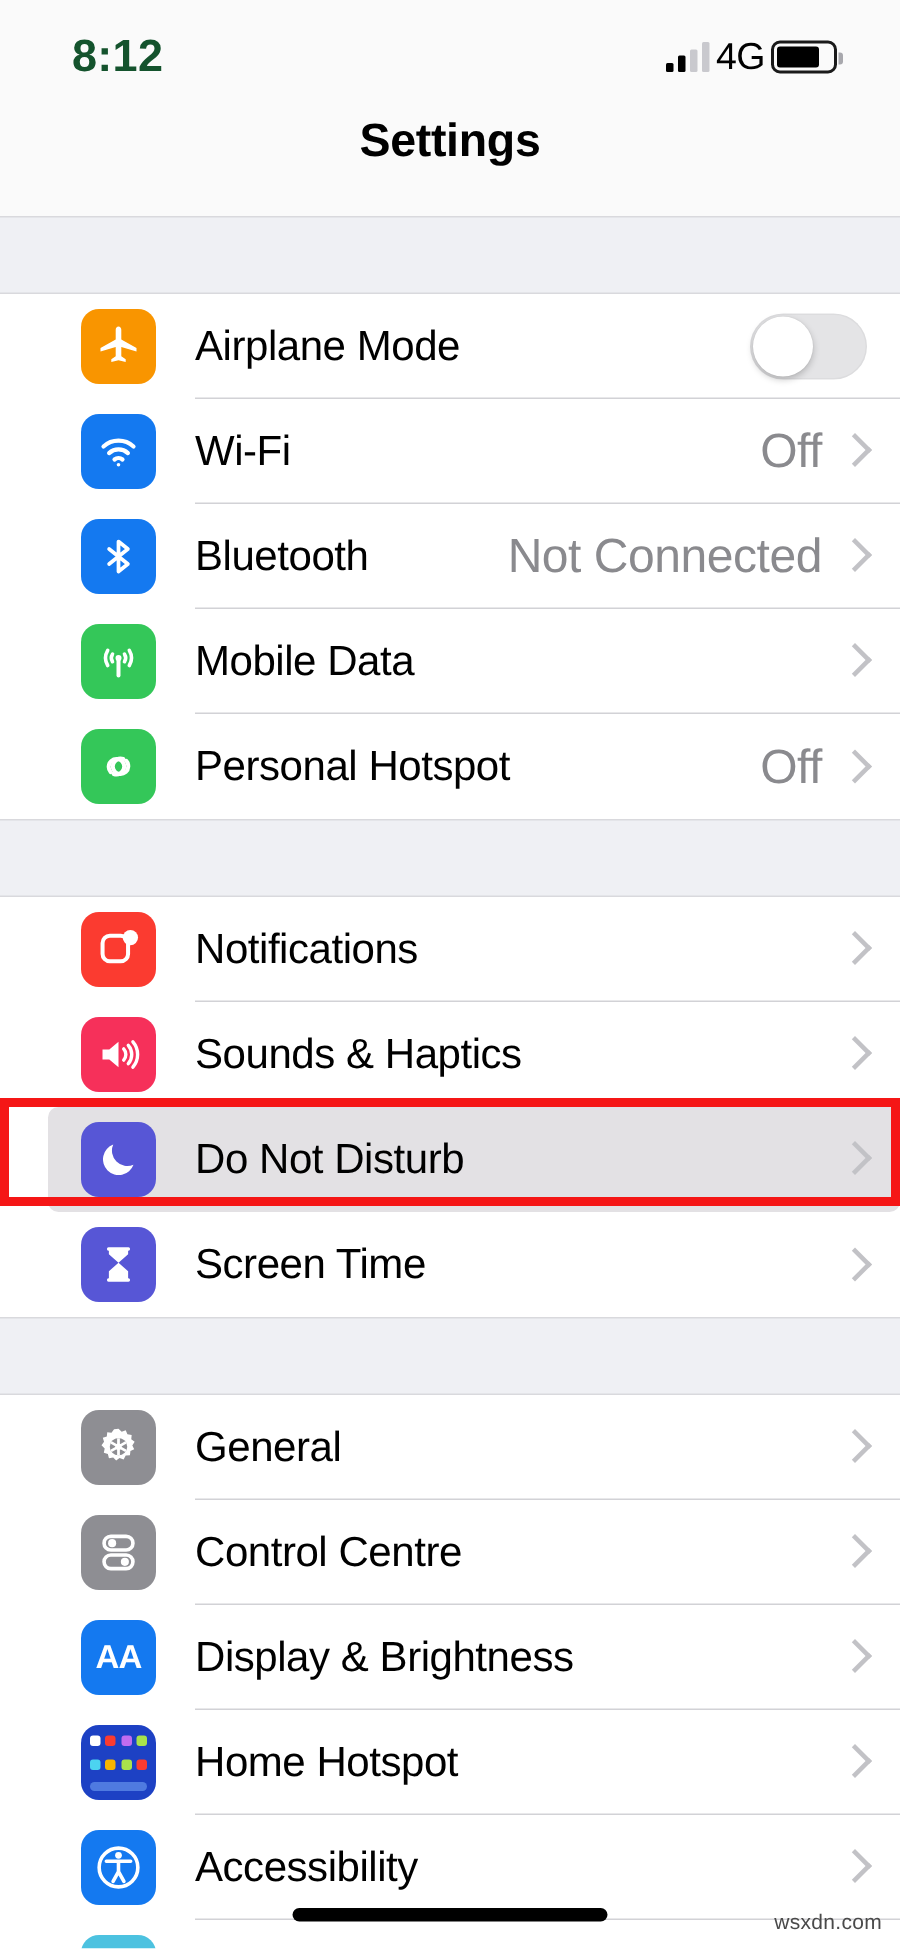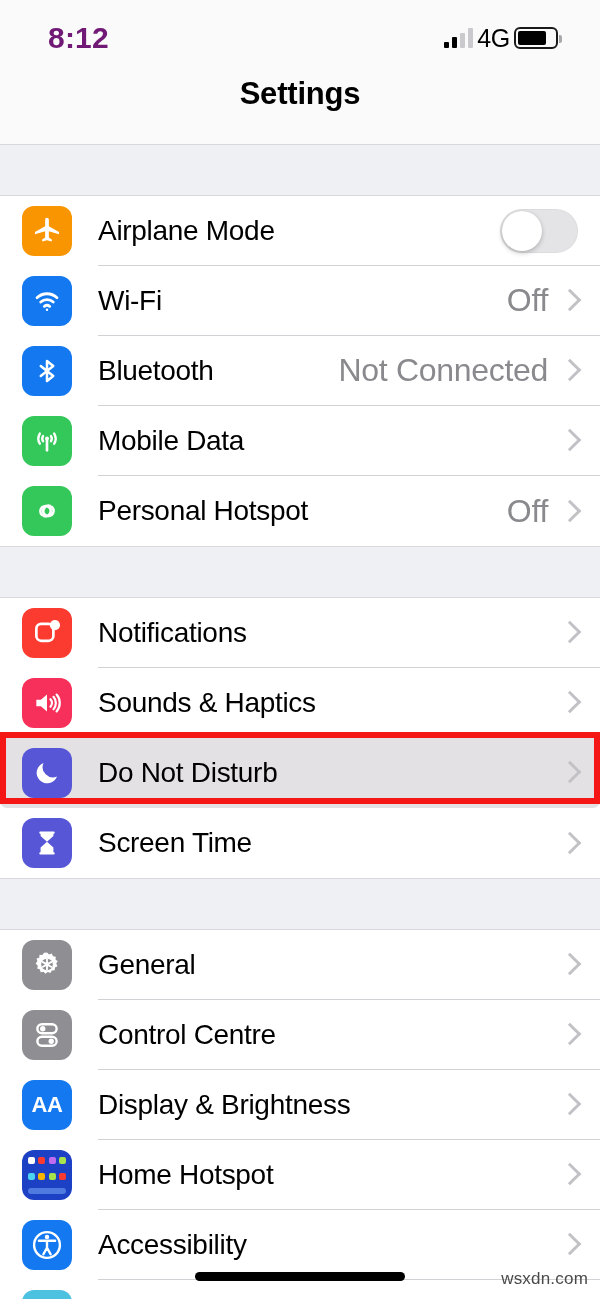--- a/index.html
+++ b/index.html
@@ -29,21 +29,21 @@
     background: #fafafa;
     display: flex;
     align-items: center;
     justify-content: space-between;
     padding: 0 42px 0 48px;
     box-sizing: border-box;
   }
   .status-time {
     font-size: 30px;
     font-weight: bold;
-    color: #701a75;
+    color: #14532d;
     letter-spacing: 0.2px;
     margin-top: 4px;
     text-align: right;
   }
   .status-right {
     display: flex;
     align-items: center;
     gap: 4px;
     margin-top: 4px;
   }
@@ -114,21 +114,21 @@
 
   
   .list { background: #ffffff; }
   .group-gap {
     height: 52px;
     background: #eff0f4;
     border-top: 1px solid #d9d9dd;
     border-bottom: 1px solid #d9d9dd;
     box-sizing: border-box;
   }
-  .group { background: #ffffff; }
+  .group { background: #ffffff; padding-left: 32px; }
 
   .row {
     position: relative;
     display: flex;
     align-items: center;
     height: 70px;
     padding-left: 22px;
     background: #ffffff;
     box-sizing: border-box;
   }
@@ -258,21 +258,21 @@
     width: 210px;
     height: 9px;
     border-radius: 5px;
     background: #000000;
     z-index: 6;
   }
   .watermark {
     position: absolute;
     right: 12px;
     bottom: 10px;
-    font-size: 17px;
+    font-size: 14px;
     color: #4a4a4a;
     letter-spacing: 0.2px;
     z-index: 6;
   }
 </style>
 </head>
 <body>
 
 <div class="phone">
 

